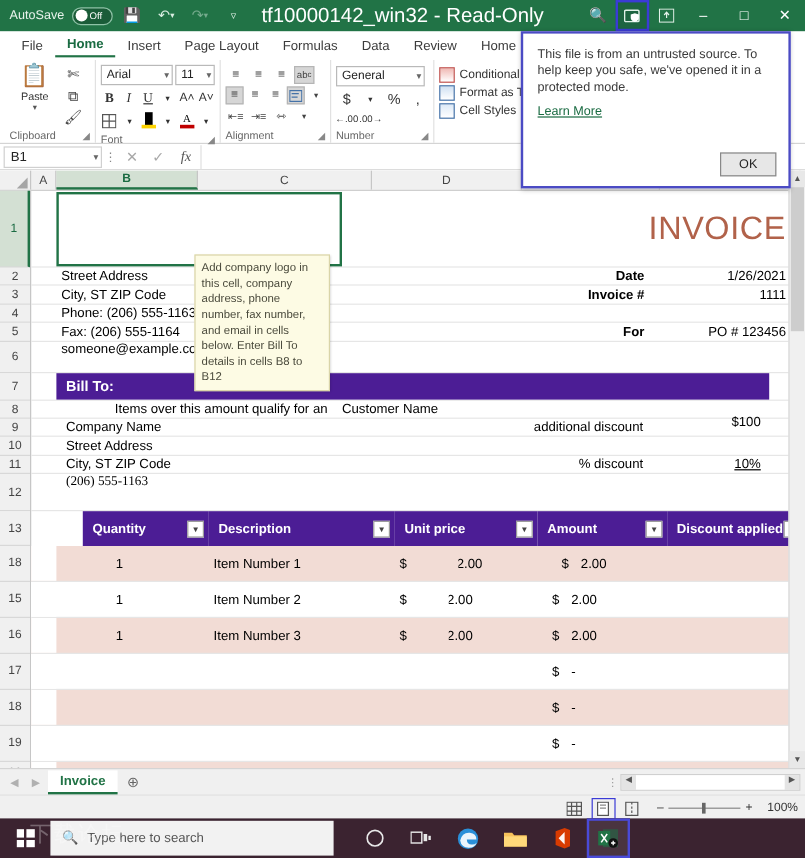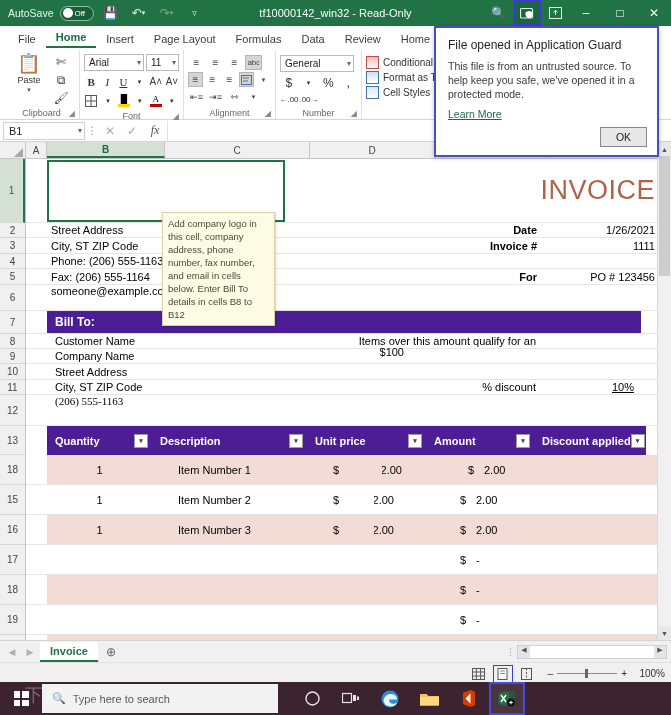--- a/index.html
+++ b/index.html
@@ -25,21 +25,21 @@
     display: flex; align-items: center; padding: 0 2px; gap: 2px;
   }
   .autosave-knob { width: 10px; height: 10px; border-radius: 50%; background: #fff; }
   .autosave-off { font-size: 8px; color: #fff; letter-spacing: 0; }
   .tb-icon {
     width: 22px; height: 20px; display: flex; align-items: center; justify-content: center;
     color: #dbeee3; font-size: 12px;
   }
   .tb-title {
     position: absolute; left: 0; right: 0; text-align: center;
-    font-size: 11px; color: #fff; pointer-events: none;
+    font-size: 17px; color: #fff; pointer-events: none;
   }
   .tb-right {
     margin-left: auto; display: flex; align-items: center; height: 100%;
   }
   .tb-right .tb-btn {
     width: 28px; height: 26px; display: flex; align-items: center; justify-content: center;
     color: #eaf4ee; font-size: 12px;
   }
   .tb-btn.guard-active {
     background: #1d6440; outline: 2px solid #3b3bd6; outline-offset: -2px;
@@ -55,21 +55,21 @@
   .rtab.active { color: #1a6b42; font-weight: bold; border-bottom: 2px solid #217346; }
 
   
   #ribbon {
     height: 72px; background: #fff; border-bottom: 1px solid #d4d4d4;
     display: flex; align-items: stretch; padding: 2px 0 0 4px; position: relative;
   }
   .rgroup { display: flex; flex-direction: column; justify-content: space-between;
             border-right: 1px solid #e1e1e1; padding: 2px 4px 0 4px; }
   .rgroup-body { display: flex; align-items: flex-start; gap: 2px; flex: 1; }
-  .rgroup-label { font-size: 9px; color: #666; text-align: center; padding-bottom: 1px; position: relative; }
+  .rgroup-label { font-size: 9px; color: #666; padding-bottom: 1px; position: relative; }
   .rgroup-label .dlg { position: absolute; right: 0px; bottom: 1px; font-size: 8px; color:#888; }
 
   .bigbtn { width: 42px; display: flex; flex-direction: column; align-items: center; gap: 1px; padding-top: 2px; }
   .bigbtn .gl { font-size: 19px; line-height: 20px; }
   .bigbtn .lb { font-size: 9px; color: #333; }
   .minicol { display: flex; flex-direction: column; gap: 2px; padding-top: 2px; }
   .minibtn { font-size: 12px; width: 18px; height: 16px; display:flex; align-items:center; justify-content:center; color:#444;}
 
   .fontrow { display: flex; gap: 2px; align-items: center; margin-bottom: 2px; }
   .combo {
@@ -517,28 +517,29 @@
       </div>
 
       <div class="cellrow" style="height:23px">
         <div class="cell" style="width:21px"></div>
         <div class="cell hdrband" style="width:594px; padding-left:8px; font-size:12px;">Bill To:</div>
         <div class="cell" style="width:26px"></div>
       </div>
 
       <div class="cellrow" style="height:15px">
         <div class="cell" style="width:21px"></div>
+        <div class="cell" style="width:230px; justify-content:flex-end; text-align:right;">Items over this amount qualify for an</div>
         <div class="cell" style="width:263px; padding-left:8px;">Customer Name</div>
-        <div class="cell" style="width:230px; justify-content:flex-end; text-align:right;">Items over this amount qualify for an</div>
         <div class="cell" style="width:104px"></div>
       </div>
 
       <div class="cellrow" style="height:15px">
         <div class="cell" style="width:21px"></div>
         <div class="cell" style="width:263px; padding-left:8px;">Company Name</div>
+        <div class="cell" style="width:230px; justify-content:flex-end;">additional discount</div>
         <div class="cell" style="width:104px; justify-content:flex-end; padding-right:10px; margin-top:-8px;">$100</div>
       </div>
 
       <div class="cellrow" style="height:16px">
         <div class="cell" style="width:21px"></div>
         <div class="cell" style="width:263px; padding-left:8px;">Street Address</div>
         <div class="cell" style="width:334px"></div>
       </div>
 
       <div class="cellrow" style="height:15px">
@@ -547,21 +548,21 @@
         <div class="cell" style="width:230px; justify-content:flex-end;">% discount</div>
         <div class="cell" style="width:104px; justify-content:flex-end; padding-right:10px;text-decoration:underline;">10%</div>
       </div>
 
       <div class="cellrow" style="height:31px">
         <div class="cell" style="width:21px"></div>
         <div class="cell" style="width:263px; padding-left:8px; align-items:flex-start;font-family:Liberation Serif, serif;">(206) 555-1163</div>
         <div class="cell" style="width:334px"></div>
       </div>
 
-      <div class="cellrow" style="height:29px; border-bottom:none;">
+      <div class="cellrow" style="height:29px; border-bottom:none;margin-left:22px;">
         <div class="cell" style="width:21px"></div>
         <div class="cell hdrband" style="width:105px; padding-left:8px;">
           <span>Quantity</span>
           <span class="filterbtn">▾</span>
         </div>
         <div class="cell hdrband" style="width:155px; padding-left:8px;">
           <span>Description</span>
           <span class="filterbtn">▾</span>
         </div>
         <div class="cell hdrband" style="width:119px; padding-left:8px;">
@@ -712,21 +713,20 @@
       <span class="zoomline">
         <span class="zoomknob"></span>
       </span>
       <span>+</span>
     </span>
     <span class="zoomval">100%</span>
   </div>
 </div>
 
 <div id="guard-dialog">
-  <div class="dt">File opened in Application Guard</div>
   <div class="db">This file is from an untrusted source. To help keep you safe, we've opened it in a protected mode.</div>
   <a class="dl" href="#">Learn More</a>
   <div class="okbtn">OK</div>
 </div>
 
 <div class="wm">下载论坛</div>
 <div id="taskbar">
   <span class="tb-start">
     <span class="winlogo">
         <i></i>

